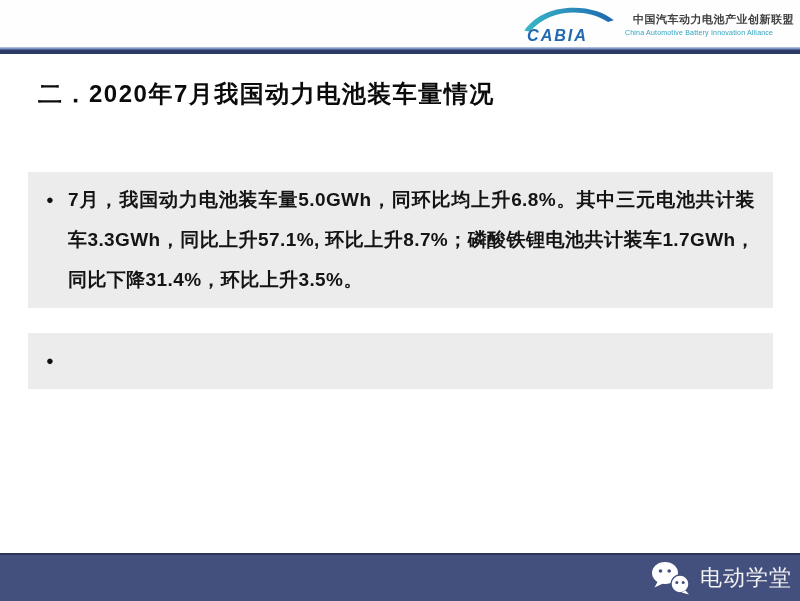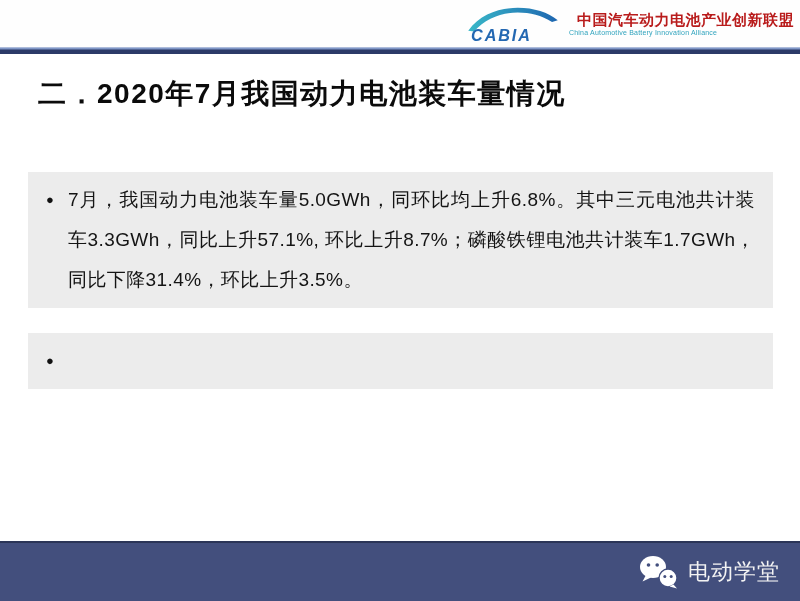--- a/index.html
+++ b/index.html
@@ -6,38 +6,38 @@
   html,body { width:800px; }
   body { font-family:"Liberation Sans","DejaVu Sans",sans-serif; background:#fff; }
 
   .slide { position:relative; width:800px; height:601px; background:#ffffff; overflow:hidden; }
 
   
   .header { height:47px; display:flex; align-items:center; justify-content:flex-end; padding-right:6px; background:#fefefe; }
   .logo-group { display:flex; align-items:center; gap:7px; }
   .logo-mark { width:98px; height:40px; display:block; }
   .org-text { display:flex; flex-direction:column; justify-content:center; }
-  .org-cn { font-size:15px; font-weight:bold; color:#b91c1c; letter-spacing:0.5px; line-height:15px;padding-left:8px; }
+  .org-cn { font-size:11px; font-weight:bold; color:#404040; letter-spacing:0.5px; line-height:15px;padding-left:8px; }
   .org-en { font-size:7px; color:#2fa3bd; letter-spacing:0.2px; margin-top:2px; }
 
   
   .top-rule { height:7px; width:100%;
     background:linear-gradient(to bottom,#c3cde4 0%,#7e95c6 22%,#2c3a68 48%,#2c3a68 100%); }
 
   
-  .title { margin:22px 30px 0 38px; font-size:28px; font-weight:bold; color:#0b0b0b; letter-spacing:1.5px; line-height:36px; }
+  .title { margin:22px 30px 0 38px; font-size:24px; font-weight:bold; color:#0b0b0b; letter-spacing:1.5px; line-height:36px; }
 
   
   .panels { margin-top:60px; }
   .panel { width:745px; margin:0 0 25px 28px; background:#ececec; padding:8px 18px 8px 14px; display:flex; }
   .bullet-marker { width:26px; flex:0 0 26px; font-size:13px; line-height:40px; color:#111; text-align:left; padding-left:4px; }
-  .panel-text { flex:1; font-size:19px; line-height:40px; color:#141414; font-weight:400; letter-spacing:0.4px; text-align:justify; }
+  .panel-text { flex:1; font-size:19px; line-height:40px; color:#141414; font-weight:700; letter-spacing:0.4px; text-align:justify; }
 
   
-  .footer { position:absolute; left:0; right:0; bottom:0; height:60px; background:#434f7d; border-top:2px solid #2b3557; display:flex; align-items:center; justify-content:flex-end; gap:9px; padding-right:20px; }
+  .footer { position:absolute; left:0; right:0; bottom:0; height:48px; background:#434f7d; border-top:2px solid #2b3557; display:flex; align-items:center; justify-content:flex-end; gap:9px; padding-right:8px; }
   .wechat-icon { width:40px; height:34px; display:block; }
   .footer-brand { color:#f3f3f3; font-size:22px; letter-spacing:1px; }
 </style>
 </head>
 <body>
 
 <div class="slide">
 
   <div class="header">
     <div class="logo-group">

